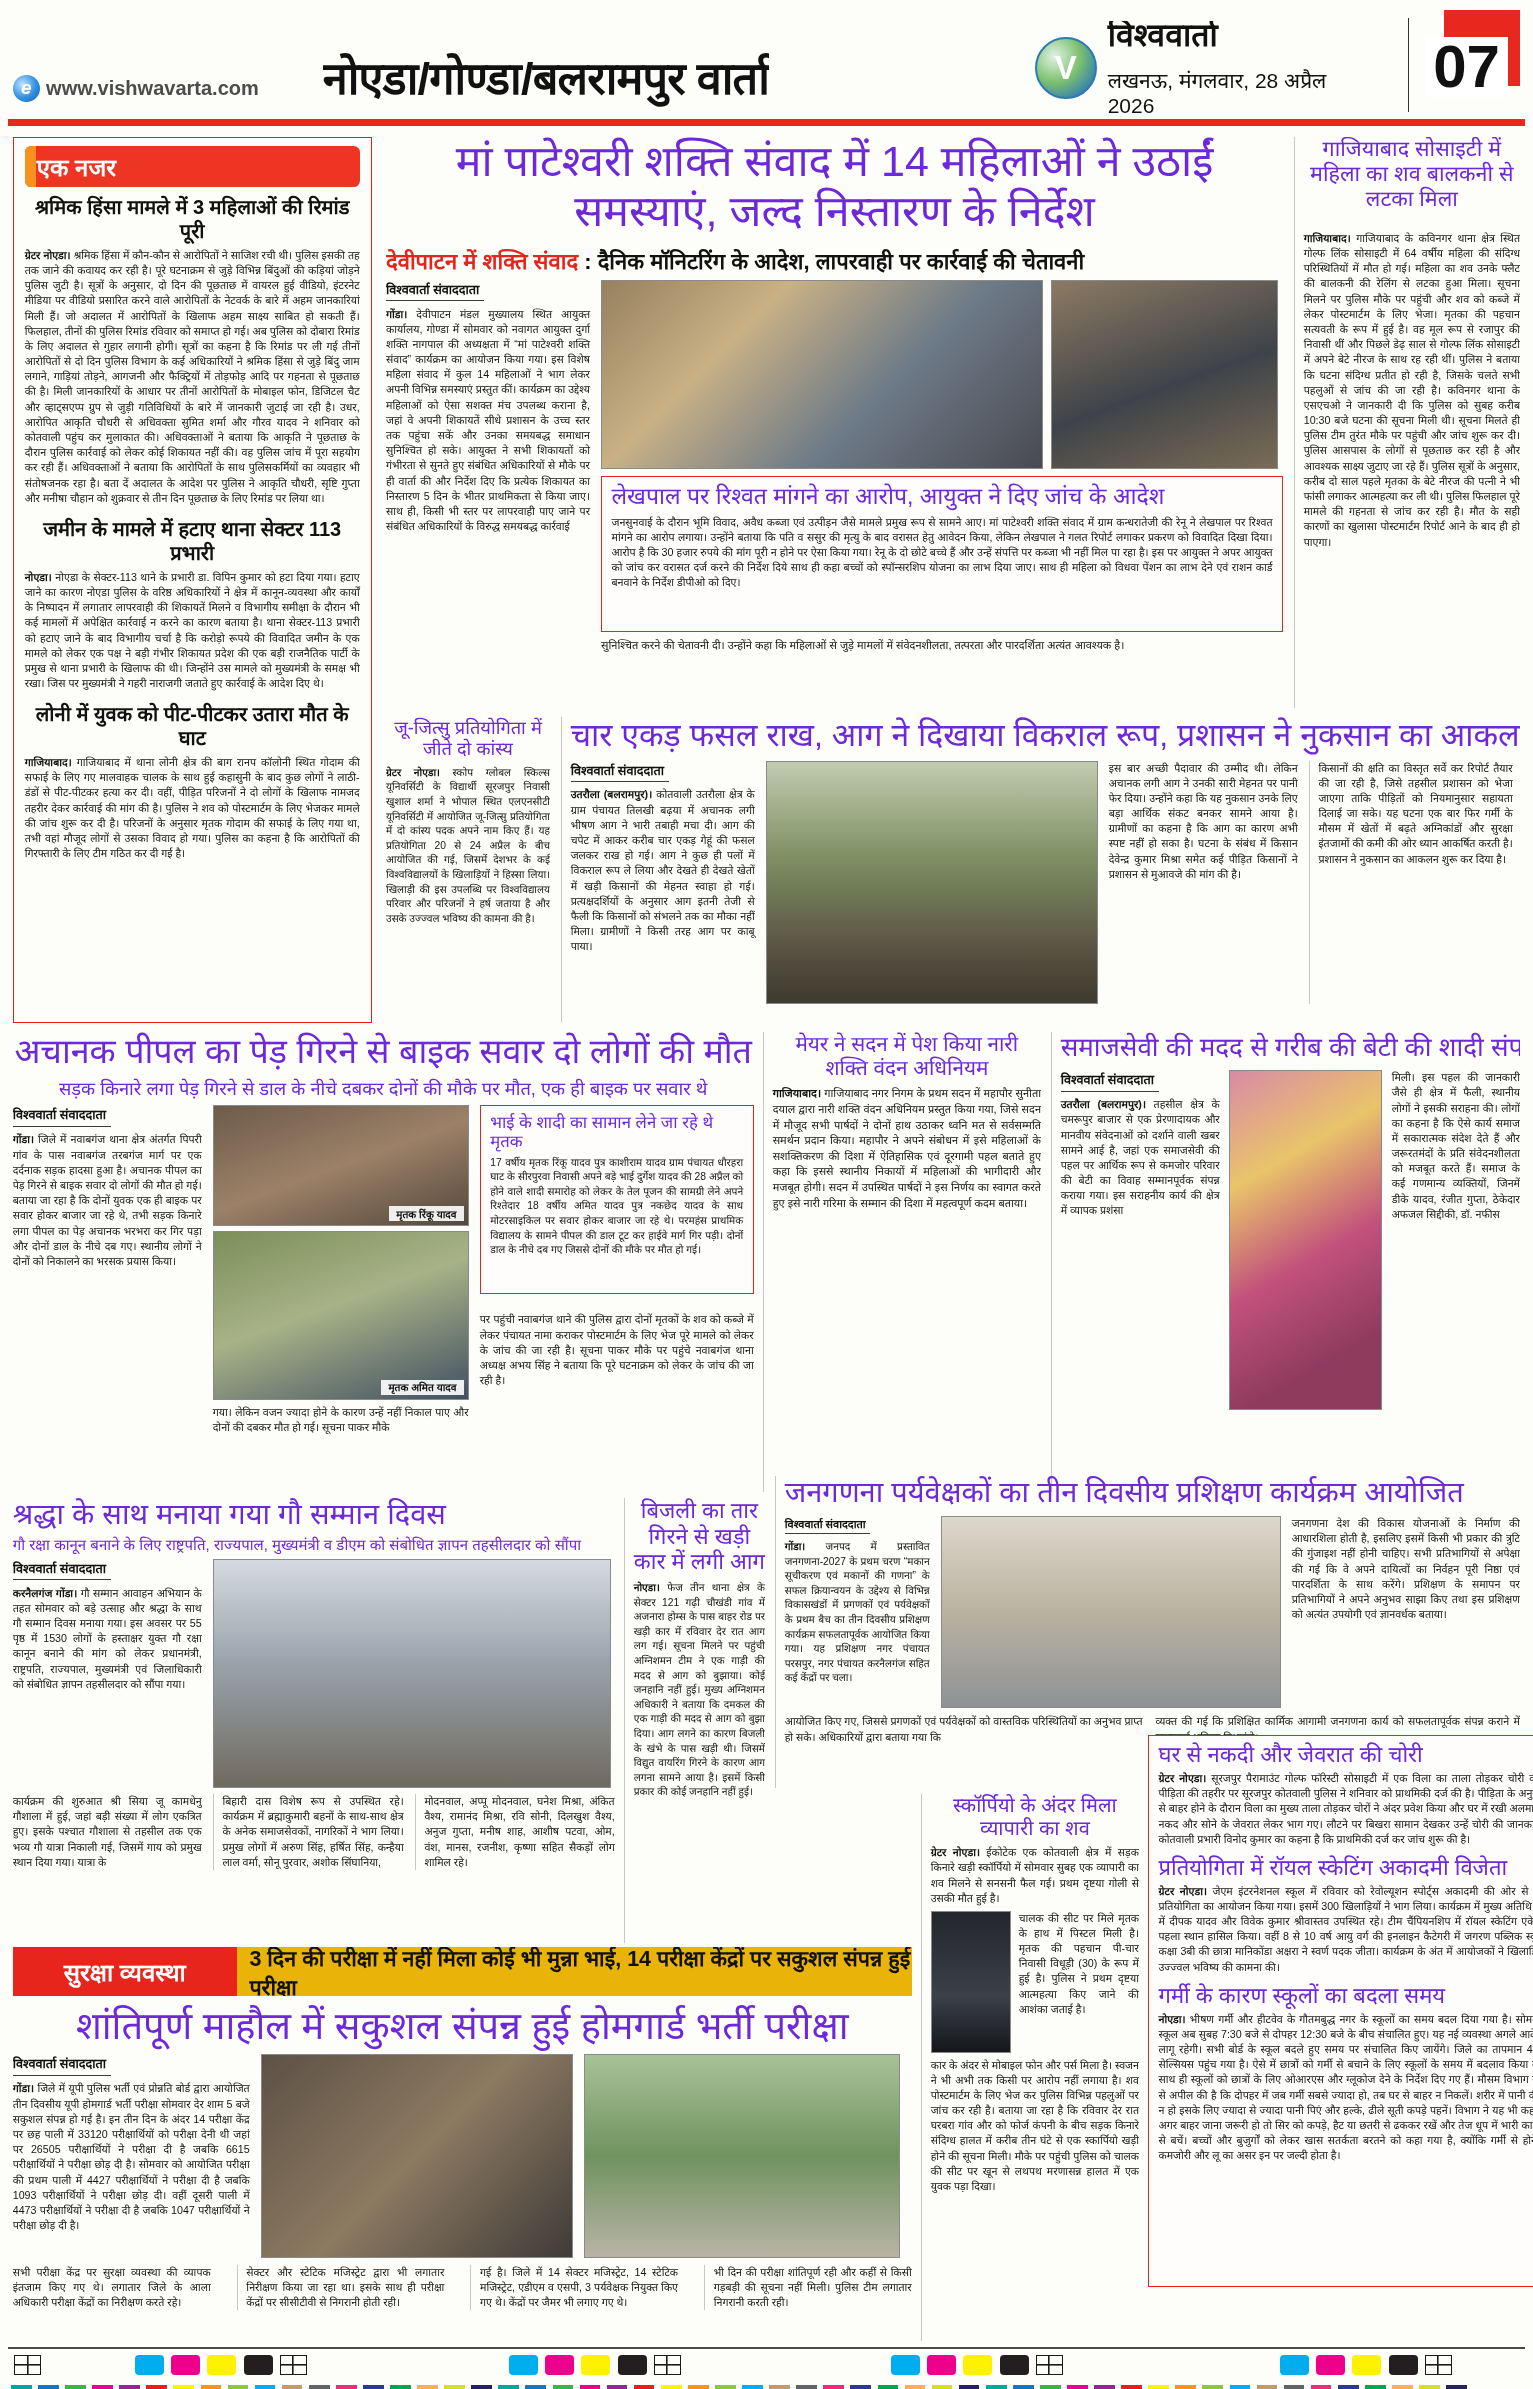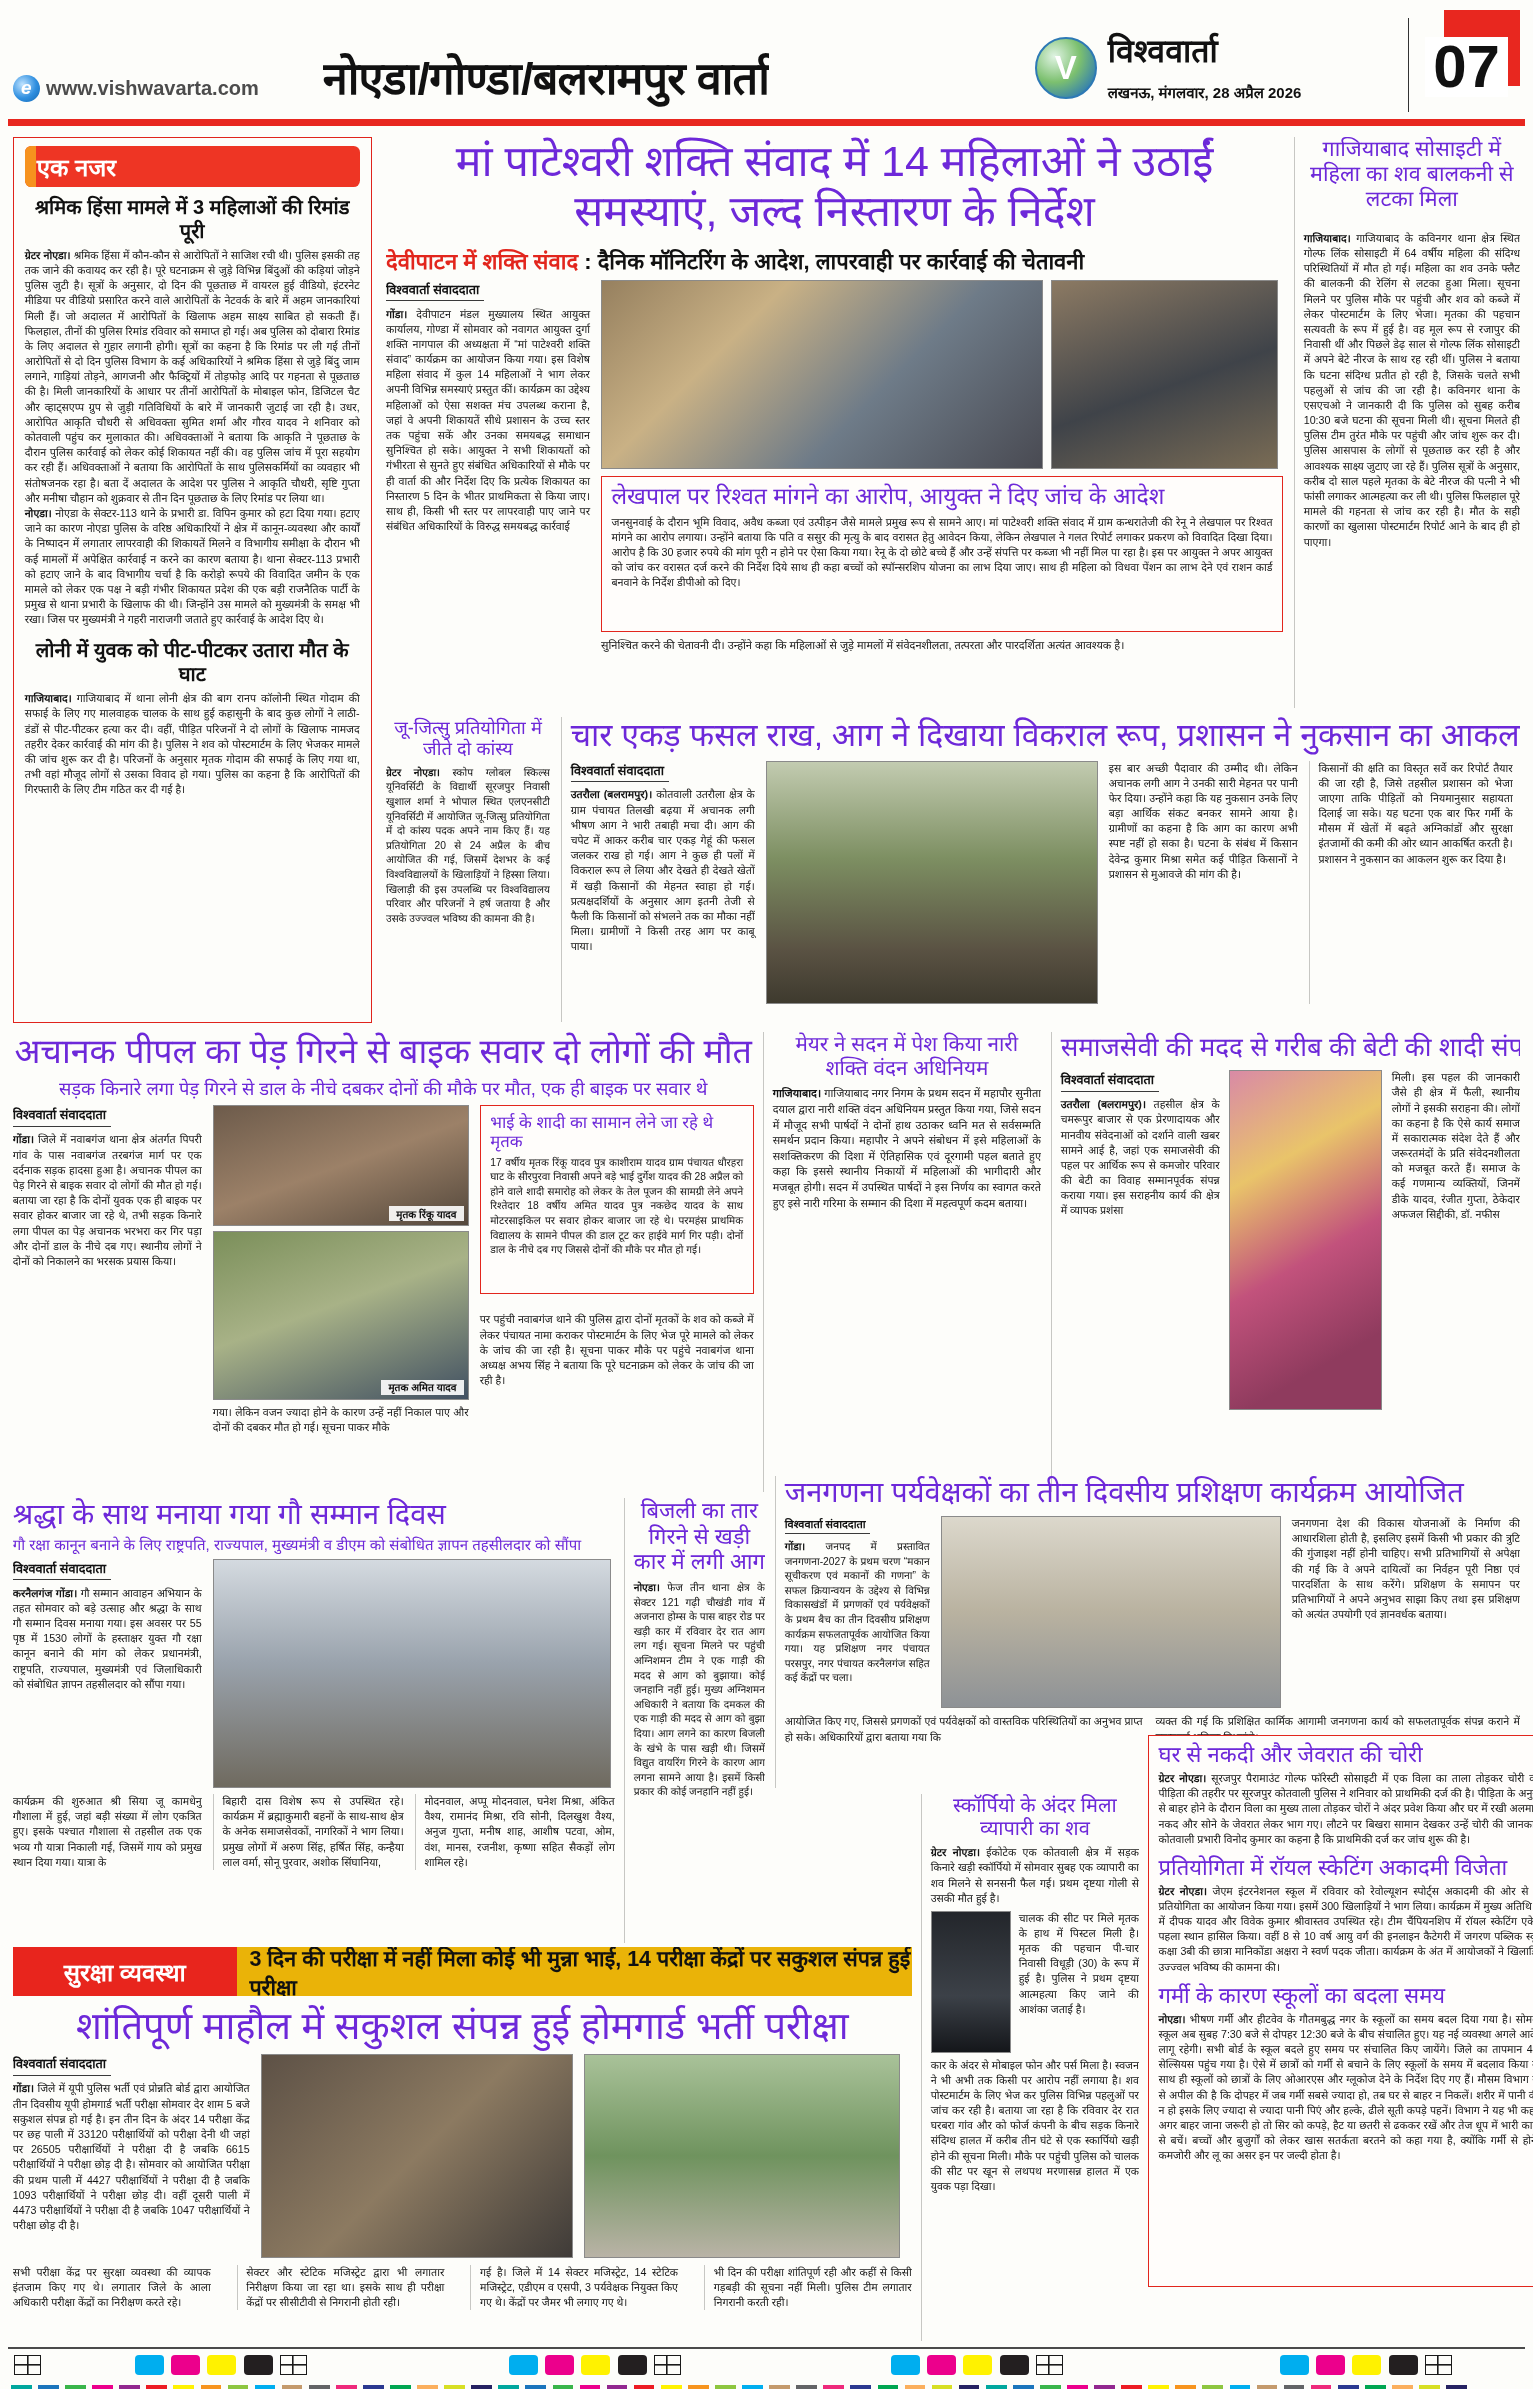--- a/index.html
+++ b/index.html
@@ -16,21 +16,21 @@
   .photo{position:relative;border:0.8px solid #8a8a8a;flex:none}
   .cap{position:absolute;right:4px;bottom:4px;background:rgba(255,255,255,.9);font-size:10.3px;font-weight:bold;padding:0.8px 7.2px;white-space:nowrap}
   .redbox{border:1.6px solid #e2261d;padding:6.4px 9.5px;background:#fffdfb}
   .vr{border-left:0.8px solid #c7c7c3;padding-left:8.7px}
   
   .hdr-site{font-size:20px;font-weight:bold;color:#4c4c4c;display:flex;align-items:center;gap:6.4px}
   .eicon{display:inline-flex;width:27px;height:27px;border-radius:50%;background:radial-gradient(circle at 35% 35%,#bfe3ff,#2f8fe0 55%,#1266b0);color:#fff;font-weight:800;font-size:19px;align-items:center;justify-content:center;font-style:italic}
   .edition{font-size:45px;font-weight:800;letter-spacing:-0.8px;white-space:nowrap}
   .logo-circle{width:62px;height:62px;border-radius:50%;border:2.4px solid #2d79b5;background:radial-gradient(circle at 30% 30%,#dff3e2,#7cc06f 45%,#2d79b5 85%);display:flex;align-items:center;justify-content:center;color:#fff;font-size:33px;font-weight:800;flex:none}
   .mast{font-size:32px;font-weight:800;line-height:1}
-  .mastdate{font-size:15px;font-weight:bold;margin-top:15px}
+  .mastdate{font-size:21px;font-weight:normal;margin-top:15px}
   .pgno{font-size:60px;font-weight:800;line-height:1}
   .redrule{background:#e8271f}
   
   .banner{position:relative;height:41px;background:#ee3524;border-radius:6.4px;display:flex;align-items:center;overflow:hidden}
   .banner:before{content:"";position:absolute;left:0;top:0;bottom:0;width:11px;background:#f6921e}
   .banner span{color:#fff;font-size:24px;font-weight:800;padding-left:12px}
   .enhead{font-size:20px;font-weight:800;text-align:center;line-height:1.2;margin:8px 0 4.8px}
   
   .kick-red{color:#e2261d;font-weight:800}
   .cream{background:#eab308}
@@ -80,20 +80,21 @@
 
   <aside class="abs" style="left:12.7px;top:137px;width:359px;height:886px;border:1.6px solid #e0241c;padding:8px 11px">
     <div class="banner">
       <span>एक नजर</span>
     </div>
     <h3 class="enhead">श्रमिक हिंसा मामले में 3 महिलाओं की रिमांड पूरी</h3>
     <p class="bt" style="max-height:436px">
       <b class="dl">ग्रेटर नोएडा।</b>
       <span>श्रमिक हिंसा में कौन-कौन से आरोपितों ने साजिश रची थी। पुलिस इसकी तह तक जाने की कवायद कर रही है। पूरे घटनाक्रम से जुड़े विभिन्न बिंदुओं की कड़ियां जोड़ने पुलिस जुटी है। सूत्रों के अनुसार, दो दिन की पूछताछ में वायरल हुई वीडियो, इंटरनेट मीडिया पर वीडियो प्रसारित करने वाले आरोपितों के नेटवर्क के बारे में अहम जानकारियां मिली हैं। जो अदालत में आरोपितों के खिलाफ अहम साक्ष्य साबित हो सकती हैं। फिलहाल, तीनों की पुलिस रिमांड रविवार को समाप्त हो गई। अब पुलिस को दोबारा रिमांड के लिए अदालत से गुहार लगानी होगी। सूत्रों का कहना है कि रिमांड पर ली गई तीनों आरोपितों से दो दिन पुलिस विभाग के कई अधिकारियों ने श्रमिक हिंसा से जुड़े बिंदु जाम लगाने, गाड़ियां तोड़ने, आगजनी और फैक्ट्रियों में तोड़फोड़ आदि पर गहनता से पूछताछ की है। मिली जानकारियों के आधार पर तीनों आरोपितों के मोबाइल फोन, डिजिटल चैट और व्हाट्सएप्प ग्रुप से जुड़ी गतिविधियों के बारे में जानकारी जुटाई जा रही है। उधर, आरोपित आकृति चौधरी से अधिवक्ता सुमित शर्मा और गौरव यादव ने शनिवार को कोतवाली पहुंच कर मुलाकात की। अधिवक्ताओं ने बताया कि आकृति ने पूछताछ के दौरान पुलिस कार्रवाई को लेकर कोई शिकायत नहीं की। वह पुलिस जांच में पूरा सहयोग कर रही हैं। अधिवक्ताओं ने बताया कि आरोपितों के साथ पुलिसकर्मियों का व्यवहार भी संतोषजनक रहा है। बता दें अदालत के आदेश पर पुलिस ने आकृति चौधरी, सृष्टि गुप्ता और मनीषा चौहान को शुक्रवार से तीन दिन पूछताछ के लिए रिमांड पर लिया था।</span>
     </p>
+    <h3 class="enhead" style="margin-top:11px">जमीन के मामले में हटाए थाना सेक्टर 113 प्रभारी</h3>
     <p class="bt" style="max-height:189px">
       <b class="dl">नोएडा।</b>
       <span>नोएडा के सेक्टर-113 थाने के प्रभारी डा. विपिन कुमार को हटा दिया गया। हटाए जाने का कारण नोएडा पुलिस के वरिष्ठ अधिकारियों ने क्षेत्र में कानून-व्यवस्था और कार्यों के निष्पादन में लगातार लापरवाही की शिकायतें मिलने व विभागीय समीक्षा के दौरान भी कई मामलों में अपेक्षित कार्रवाई न करने का कारण बताया है। थाना सेक्टर-113 प्रभारी को हटाए जाने के बाद विभागीय चर्चा है कि करोड़ो रूपये की विवादित जमीन के एक मामले को लेकर एक पक्ष ने बड़ी गंभीर शिकायत प्रदेश की एक बड़ी राजनैतिक पार्टी के प्रमुख से थाना प्रभारी के खिलाफ की थी। जिन्होंने उस मामले को मुख्यमंत्री के समक्ष भी रखा। जिस पर मुख्यमंत्री ने गहरी नाराजगी जताते हुए कार्रवाई के आदेश दिए थे।</span>
     </p>
     <h3 class="enhead" style="margin-top:11px">लोनी में युवक को पीट-पीटकर उतारा मौत के घाट</h3>
     <p class="bt" style="max-height:142px">
       <b class="dl">गाजियाबाद।</b>
       <span>गाजियाबाद में थाना लोनी क्षेत्र की बाग रानप कॉलोनी स्थित गोदाम की सफाई के लिए गए मालवाहक चालक के साथ हुई कहासुनी के बाद कुछ लोगों ने लाठी-डंडों से पीट-पीटकर हत्या कर दी। वहीं, पीड़ित परिजनों ने दो लोगों के खिलाफ नामजद तहरीर देकर कार्रवाई की मांग की है। पुलिस ने शव को पोस्टमार्टम के लिए भेजकर मामले की जांच शुरू कर दी है। परिजनों के अनुसार मृतक गोदाम की सफाई के लिए गया था, तभी वहां मौजूद लोगों से उसका विवाद हो गया। पुलिस का कहना है कि आरोपितों की गिरफ्तारी के लिए टीम गठित कर दी गई है।</span>
     </p>
   </aside>

